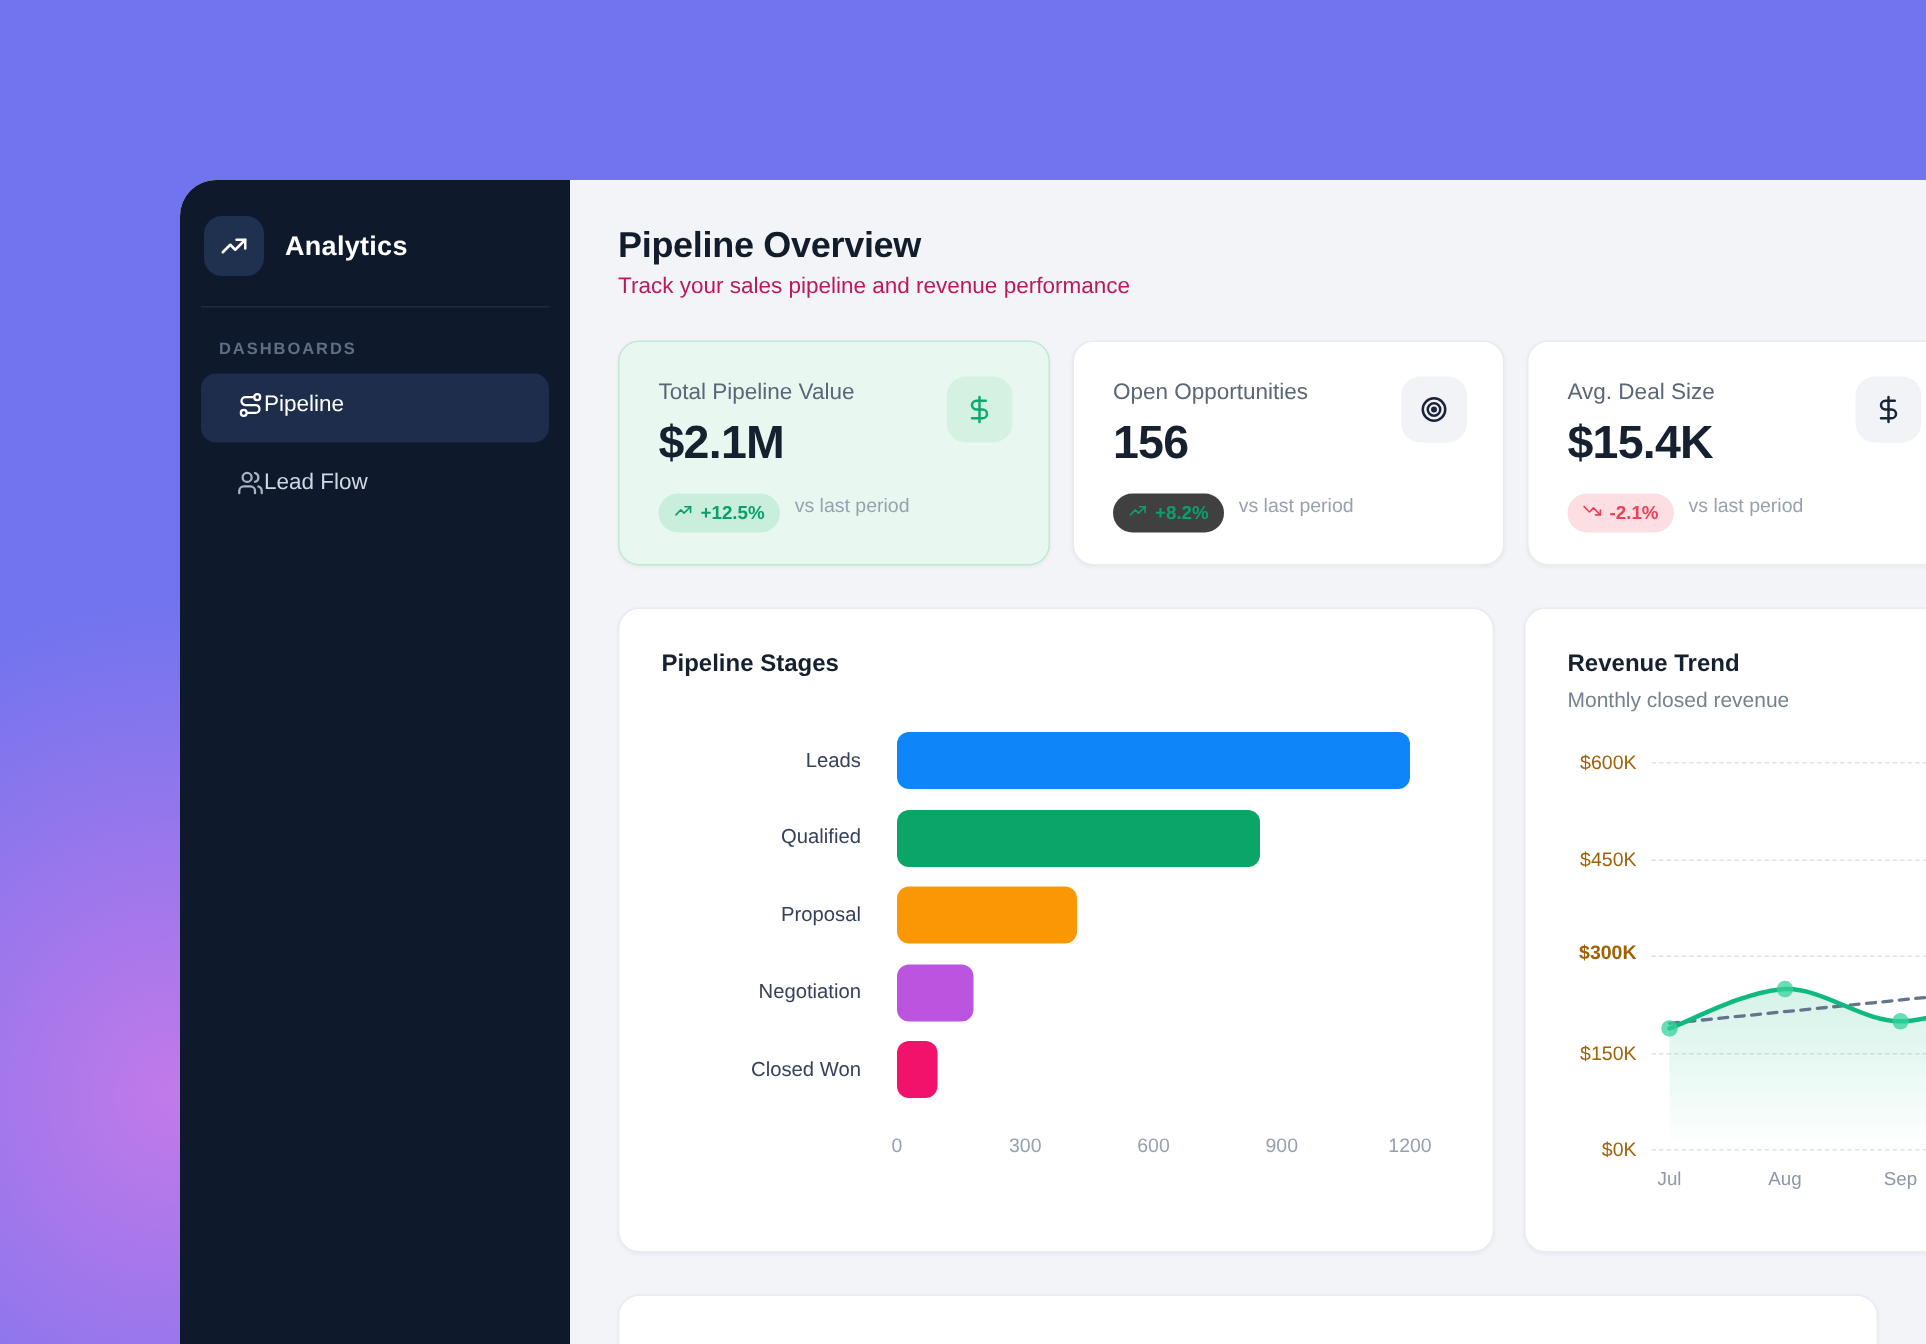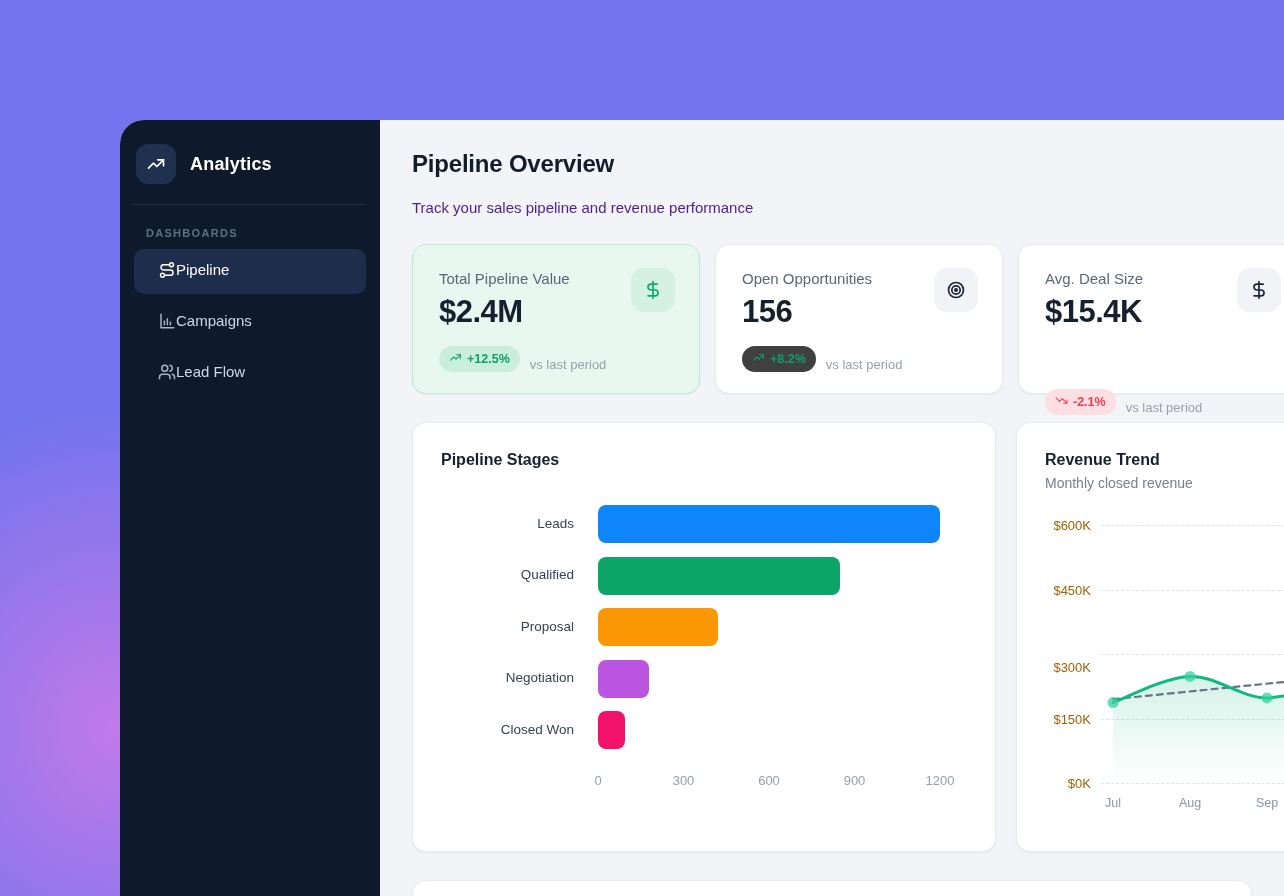--- a/index.html
+++ b/index.html
@@ -19,33 +19,33 @@
   .brand-icon svg { width:20px; height:20px; }
   .brand-name { font-size:18px; font-weight:700; color:#fff; letter-spacing:.2px; }
   .section-label { font-size:11px; font-weight:700; letter-spacing:1.3px; color:#5f6e85; margin:22px 12px 10px 12px; }
   .nav-item { display:flex; align-items:flex-start; padding:12px 24px; border-radius:10px; font-size:15px; font-weight:500; color:#cfd7e2; margin-bottom:6px; cursor:pointer; }
   .nav-item svg { width:18px; height:18px; color:#a9b3c4; }
   .nav-item.active { background:#1e2d4b; color:#fff; }
   .nav-item.active svg { color:#fff; }
   
   .main { flex:1 1 auto; padding:30px 32px 0 32px; min-width:0; }
   .page-title { font-size:24px; font-weight:800; color:#121c2b; letter-spacing:-.2px; }
-  .page-subtitle { font-size:15px; color:#4c1d95; margin-top:21px; }
+  .page-subtitle { font-size:15px; color:#be185d; margin-top:4px; }
   
   .kpi-row { display:grid; grid-template-columns:repeat(3, 288px); gap:15px; margin-top:28px; }
   .card { background:#fff; border:1px solid #e8ebf1; border-radius:14px; box-shadow:0 1px 3px rgba(16,24,40,.05); }
   .kpi-card { position:relative; height:150px; padding:25px 26px; }
   .kpi-card.highlight { background:#e8f8f0; border-color:#bfe9d3; }
   .kpi-label { font-size:15px; color:#5b6676; }
   .kpi-value { font-size:31px; font-weight:800; color:#16202e; letter-spacing:-.5px; margin-top:7px; }
-  .kpi-foot { display:flex; align-items:flex-end; gap:10px; margin-top:16px; }
+  .kpi-foot { display:flex; align-items:flex-start; gap:10px; margin-top:16px; }
   .badge { display:inline-flex; align-items:center; gap:5px; font-size:12.5px; font-weight:700; padding:5px 10px; border-radius:999px; }
   .badge svg { width:13px; height:13px; }
   .badge.up { background:#404040; color:#0c9e6e; }
-  .badge.down { background:#fcdee3; color:#ee4056;margin-top:43px; }
+  .badge.down { background:#fcdee3; color:#ee4056; }
   .kpi-card.highlight .badge.up { background:#c9efdc; }
   .kpi-compare { font-size:13px; color:#98a1b0; }
   .kpi-icon { position:absolute; top:23px; right:24px; width:44px; height:44px; border-radius:13px; background:#f1f3f6; display:flex; align-items:center; justify-content:center; color:#1b2539; }
   .kpi-icon svg { width:20px; height:20px; }
   .kpi-icon.green { background:#d4f1e2; color:#0fa873; }
   
   .charts-row { display:grid; grid-template-columns:584px 300px; gap:20px; margin-top:28px; }
   .chart-card { height:430px; padding:28px; }
   .chart-title { font-size:16px; font-weight:700; color:#16202e; }
   .chart-subtitle { font-size:14px; color:#76808f; margin-top:6px; }
@@ -84,47 +84,38 @@
         <div class="nav-item active">
           <span><svg viewBox="0 0 24 24" fill="none" stroke="currentColor" stroke-width="2" stroke-linecap="round" stroke-linejoin="round">
               <circle cx="6" cy="19" r="2.6"></circle>
               <circle cx="18" cy="5" r="2.6"></circle>
               <path d="M8.8 19h7.7a3.5 3.5 0 0 0 0-7H7.5a3.5 3.5 0 0 1 0-7h7.7"></path>
             </svg></span>
           <span>Pipeline</span>
         </div>
         <div class="nav-item">
           <span><svg viewBox="0 0 24 24" fill="none" stroke="currentColor" stroke-width="2" stroke-linecap="round" stroke-linejoin="round">
-              <path d="M4 3v18h17"></path>
-              <path d="M8.5 17v-5"></path>
-              <path d="M12.5 17v-8"></path>
-              <path d="M16.5 17v-3.5"></path>
-            </svg></span>
-          <span>Campaigns</span>
-        </div>
-        <div class="nav-item">
-          <span><svg viewBox="0 0 24 24" fill="none" stroke="currentColor" stroke-width="2" stroke-linecap="round" stroke-linejoin="round">
               <path d="M16 21v-2a4 4 0 0 0-4-4H6a4 4 0 0 0-4 4v2"></path>
               <circle cx="9" cy="7" r="4"></circle>
               <path d="M22 21v-2a4 4 0 0 0-3-3.87"></path>
               <path d="M16 3.13a4 4 0 0 1 0 7.75"></path>
             </svg></span>
           <span>Lead Flow</span>
         </div>
       </nav>
   </aside>
 
   <main class="main">
     <h1 class="page-title">Pipeline Overview</h1>
     <p class="page-subtitle">Track your sales pipeline and revenue performance</p>
 
     <div class="kpi-row" id="kpi-row">
         <div class="card kpi-card highlight">
           <div class="kpi-label">Total Pipeline Value</div>
-          <div class="kpi-value">$2.4M</div>
+          <div class="kpi-value">$2.1M</div>
           <div class="kpi-foot">
             <span class="badge up"><span><svg viewBox="0 0 24 24" fill="none" stroke="currentColor" stroke-width="2" stroke-linecap="round" stroke-linejoin="round">
                   <path d="M3 17l6-6 4 4 8-8"></path>
                   <path d="M14 7h7v7"></path>
                 </svg></span>+12.5%</span>
             <span class="kpi-compare">vs last period</span>
           </div>
           <div class="kpi-icon green">
             <svg viewBox="0 0 24 24" fill="none" stroke="currentColor" stroke-width="2" stroke-linecap="round" stroke-linejoin="round">
               <path d="M12 2v20"></path>
@@ -205,21 +196,21 @@
 
       <section class="card chart-card">
         <h2 class="chart-title">Revenue Trend</h2>
         <p class="chart-subtitle">Monthly closed revenue</p>
         <div class="linechart" id="linechart">
             <div class="gridline" style="top: 8px;"></div>
             <div class="ylab" style="top: 8px;">$600K</div>
             <div class="gridline" style="top: 72.5px;"></div>
             <div class="ylab" style="top: 72.5px;">$450K</div>
             <div class="gridline" style="top: 137px;"></div>
-            <div class="ylab" style="top: 150px;">$300K</div>
+            <div class="ylab" style="top: 135px; font-weight: bold;">$300K</div>
             <div class="gridline" style="top: 201.5px;"></div>
             <div class="ylab" style="top: 201.5px;">$150K</div>
             <div class="gridline" style="top: 266px;"></div>
             <div class="ylab" style="top: 266px;">$0K</div>
             <svg width="260" height="295">
               <defs>
                 <linearGradient id="areaGrad" x1="0" y1="0" x2="0" y2="1">
                   <stop offset="0" stop-color="#10b981" stop-opacity="0.18"></stop>
                   <stop offset="1" stop-color="#10b981" stop-opacity="0"></stop>
                 </linearGradient>

